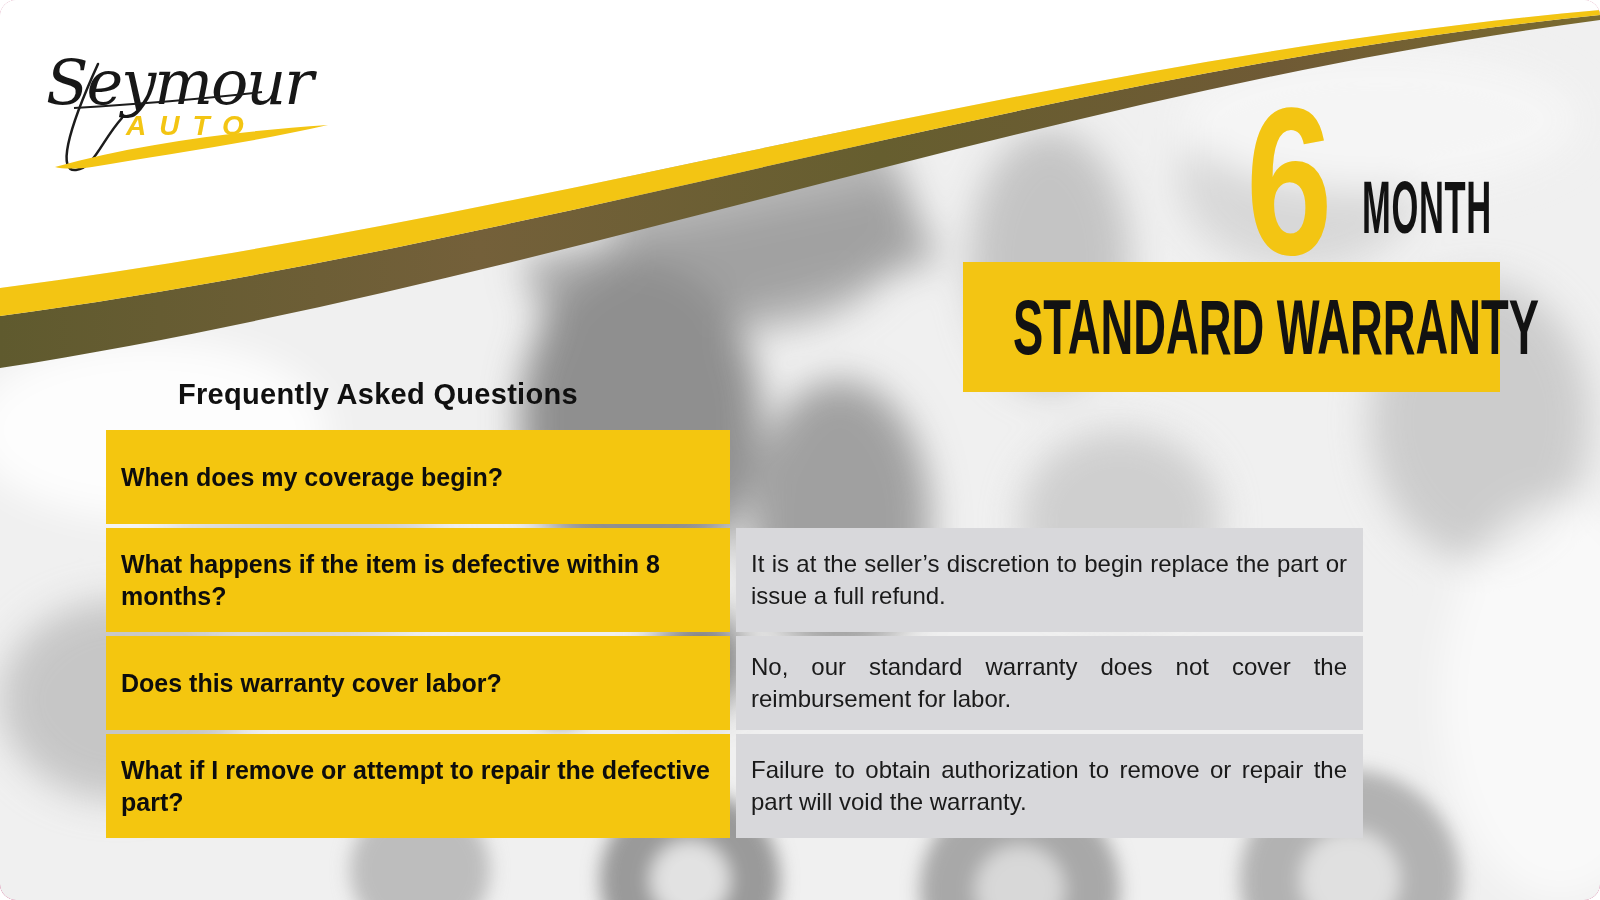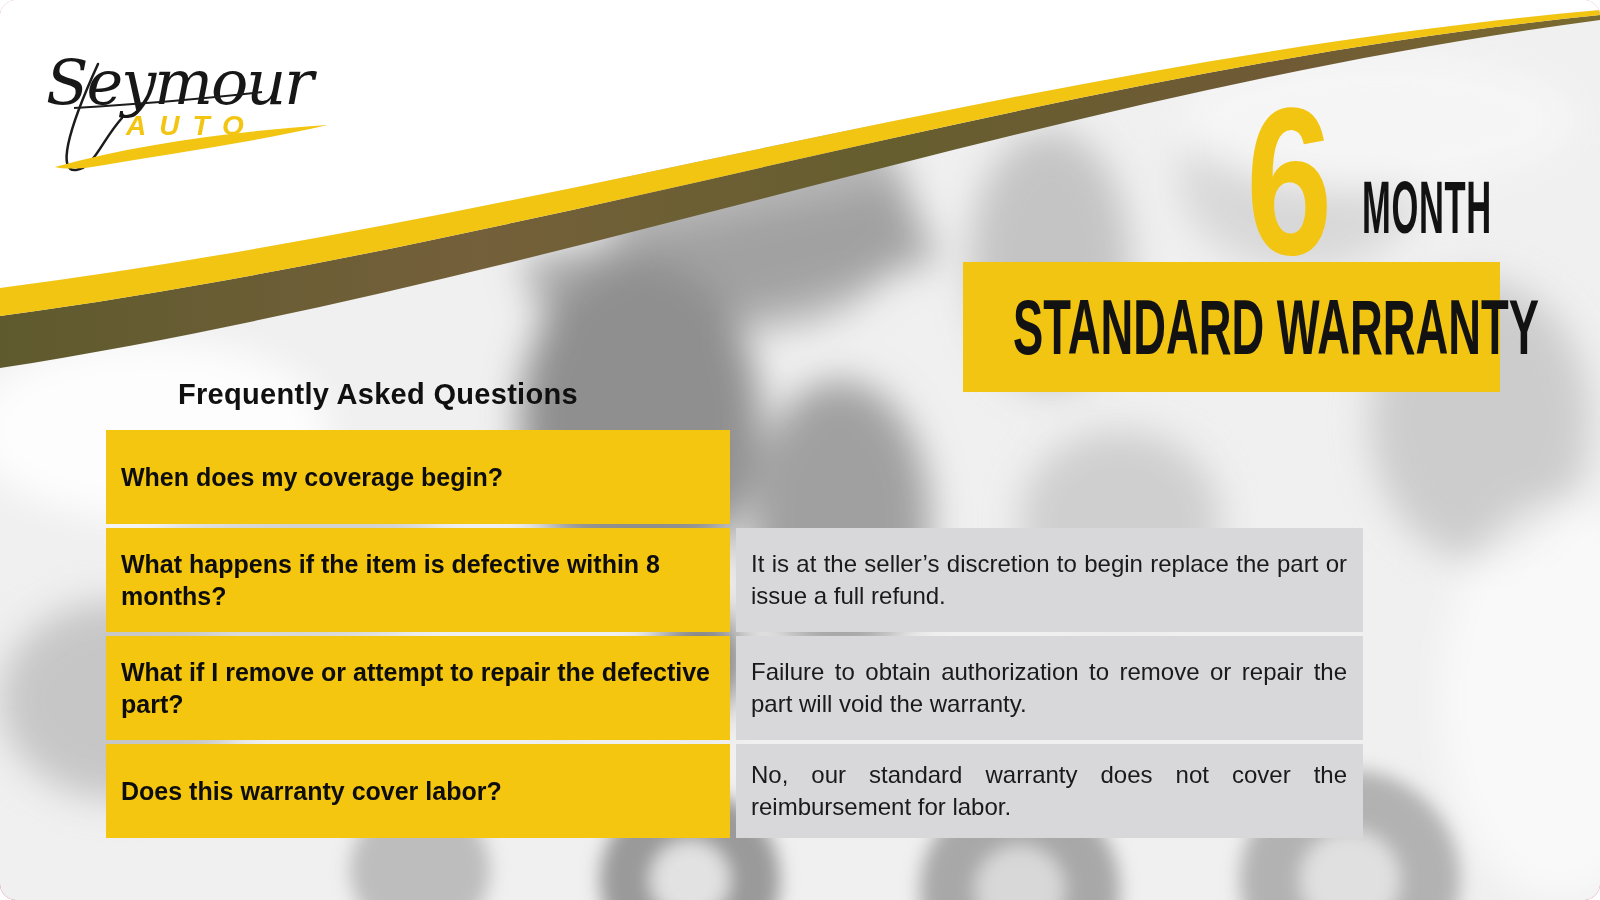--- a/index.html
+++ b/index.html
@@ -150,23 +150,23 @@
   <div class="faq-heading">Frequently Asked Questions</div>
 
   <div class="faq-table">
     <div class="faq-row r1">
       <div class="cell-q">When does my coverage begin?</div>
     </div>
     <div class="faq-row r2">
       <div class="cell-q">What happens if the item is defective within 8 months?</div>
       <div class="cell-a">It is at the seller’s discretion to begin replace the part or issue a full refund.</div>
     </div>
+    <div class="faq-row r3">
+      <div class="cell-q">Does this warranty cover labor?</div>
+      <div class="cell-a">No, our standard warranty does not cover the reimbursement for labor.</div>
+    </div>
     <div class="faq-row r4">
       <div class="cell-q">What if I remove or attempt to repair the defective part?</div>
       <div class="cell-a">Failure to obtain authorization to remove or repair the part will void the warranty.</div>
-    </div>
-    <div class="faq-row r3">
-      <div class="cell-q">Does this warranty cover labor?</div>
-      <div class="cell-a">No, our standard warranty does not cover the reimbursement for labor.</div>
     </div>
   </div>
 
 </div>
 
 </body></html>

